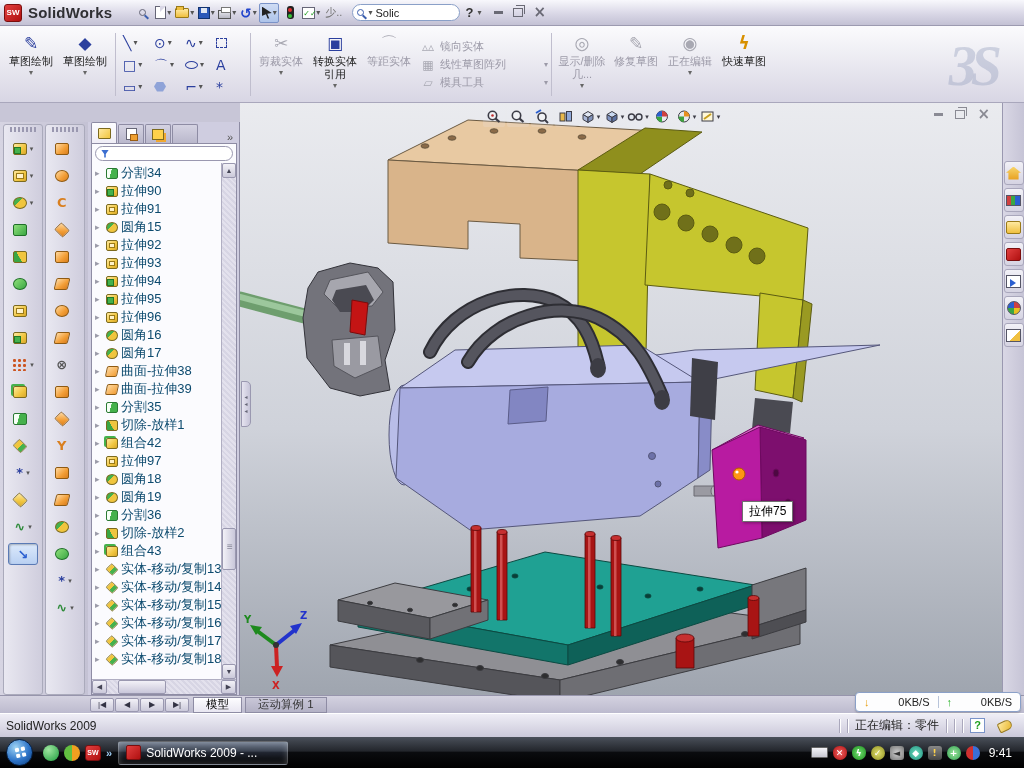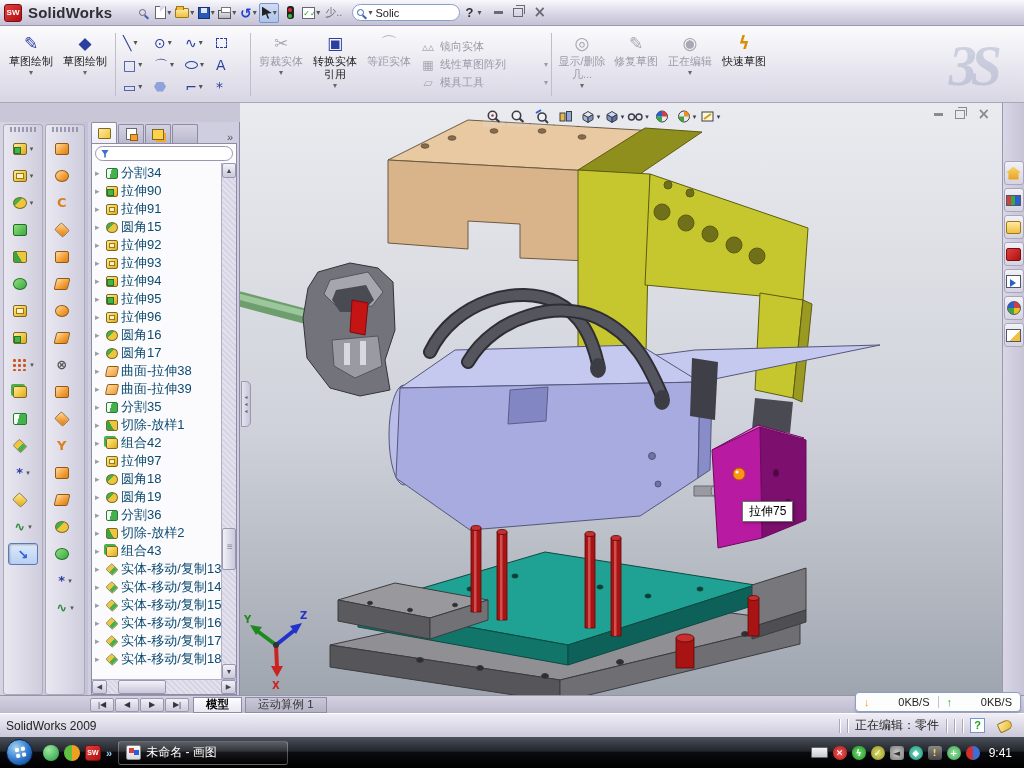--- a/index.html
+++ b/index.html
@@ -153,21 +153,21 @@
   .tp-box{background:linear-gradient(135deg,#e24040,#b01010);border:1px solid #7a0e0e;border-radius:2px}
   .tp-pal{background:#fff;border:1px solid #556;position:relative}
   .tp-pal::after{content:"";position:absolute;left:3px;top:3px;border:4px solid transparent;border-left:6px solid #2b5fd0}
   .tp-app{border-radius:50%;width:14px;height:14px;background:conic-gradient(#d04040 0 25%,#e8c020 0 50%,#3aa743 0 75%,#2b5fd0 0);border:1px solid #556}
   .tp-doc{background:linear-gradient(135deg,#fff 55%,#f0c040 56%);border:1px solid #556}
 
   
   #bottombar{height:18px;background:linear-gradient(#d4d2e0,#bcbACE);border-top:1px solid #9795ac;display:flex;align-items:center;padding-left:90px;position:relative}
   .navb{width:24px;height:14px;background:linear-gradient(#f2f1f7,#cbc9da);border:1px solid #9a98b0;border-radius:2px;font-size:8px;color:#334;display:flex;align-items:center;justify-content:center;margin-right:1px}
   .mtab{height:16px;padding:0 12px;font-size:11.5px;display:flex;align-items:center;border:1px solid #8e8ca4;margin-left:3px;color:#333;background:linear-gradient(#c9c7d8,#b3b1c5)}
-  .mtab.active{background:linear-gradient(#fdfdff,#e8e6f1);font-weight:bold;color:#000}
+  .mtab.active{background:linear-gradient(#fdfdff,#e8e6f1);font-weight:normal;color:#000}
   #netwidget{position:absolute;right:3px;top:-4px;height:20px;background:#fdfdfe;border:1px solid #8aa0c8;border-radius:4px;display:flex;align-items:center;padding:0 8px;gap:8px;font-size:11px;color:#222;box-shadow:0 1px 2px rgba(0,0,0,.2)}
   .net-dn{color:#e8a013;font-weight:bold}.net-up{color:#2ab32a;font-weight:bold}
   .netsep{width:1px;height:12px;background:#b8c4da}
   #netwidget .nval{width:52px;text-align:right}
 
   
   #statusbar{height:24px;background:linear-gradient(#efeef6,#cbc9da);border-top:1px solid #fff;display:flex;align-items:center;padding:0 6px;font-size:12px;color:#222}
   #sb-right{margin-left:auto;display:flex;align-items:center;gap:7px}
   .sbsep{width:1px;height:14px;background:#aaa8bc;box-shadow:1px 0 0 #fff}
   .sb-q{width:15px;height:15px;border:1px solid #7a93c8;background:#fff;color:#1e9e1e;font:bold 11px/13px "Liberation Sans",sans-serif;text-align:center}
@@ -1113,25 +1113,25 @@
         <span class="orbflag"></span>
       </span>
     <div class="ql">
       <span class="qlb ql-g"></span>
       <span class="qlb ql-o"></span>
       <span class="qlb ql-sw">SW</span>
       <span class="qlchev">»</span>
     </div>
     <div style="display:flex;gap:6px">
 
-
-        <span class="twin">
-          <span class="tw-paint"></span>
-          <span class="t">未命名 - 画图</span>
-        </span>
+        <span class="twin active">
+          <span class="tw-sw"></span>
+          <span class="t">SolidWorks 2009 - ...</span>
+        </span>
+
       </div>
     <div id="tray">
       <span class="kbd"></span>
       <div style="display:flex;gap:5px">
 
       <span class="tri tr-red">✕</span>
           <span class="tri tr-green">ϟ</span>
           <span class="tri tr-olive">✓</span>
           <span class="tri tr-gray">◄</span>
           <span class="tri tr-teal">◆</span>

